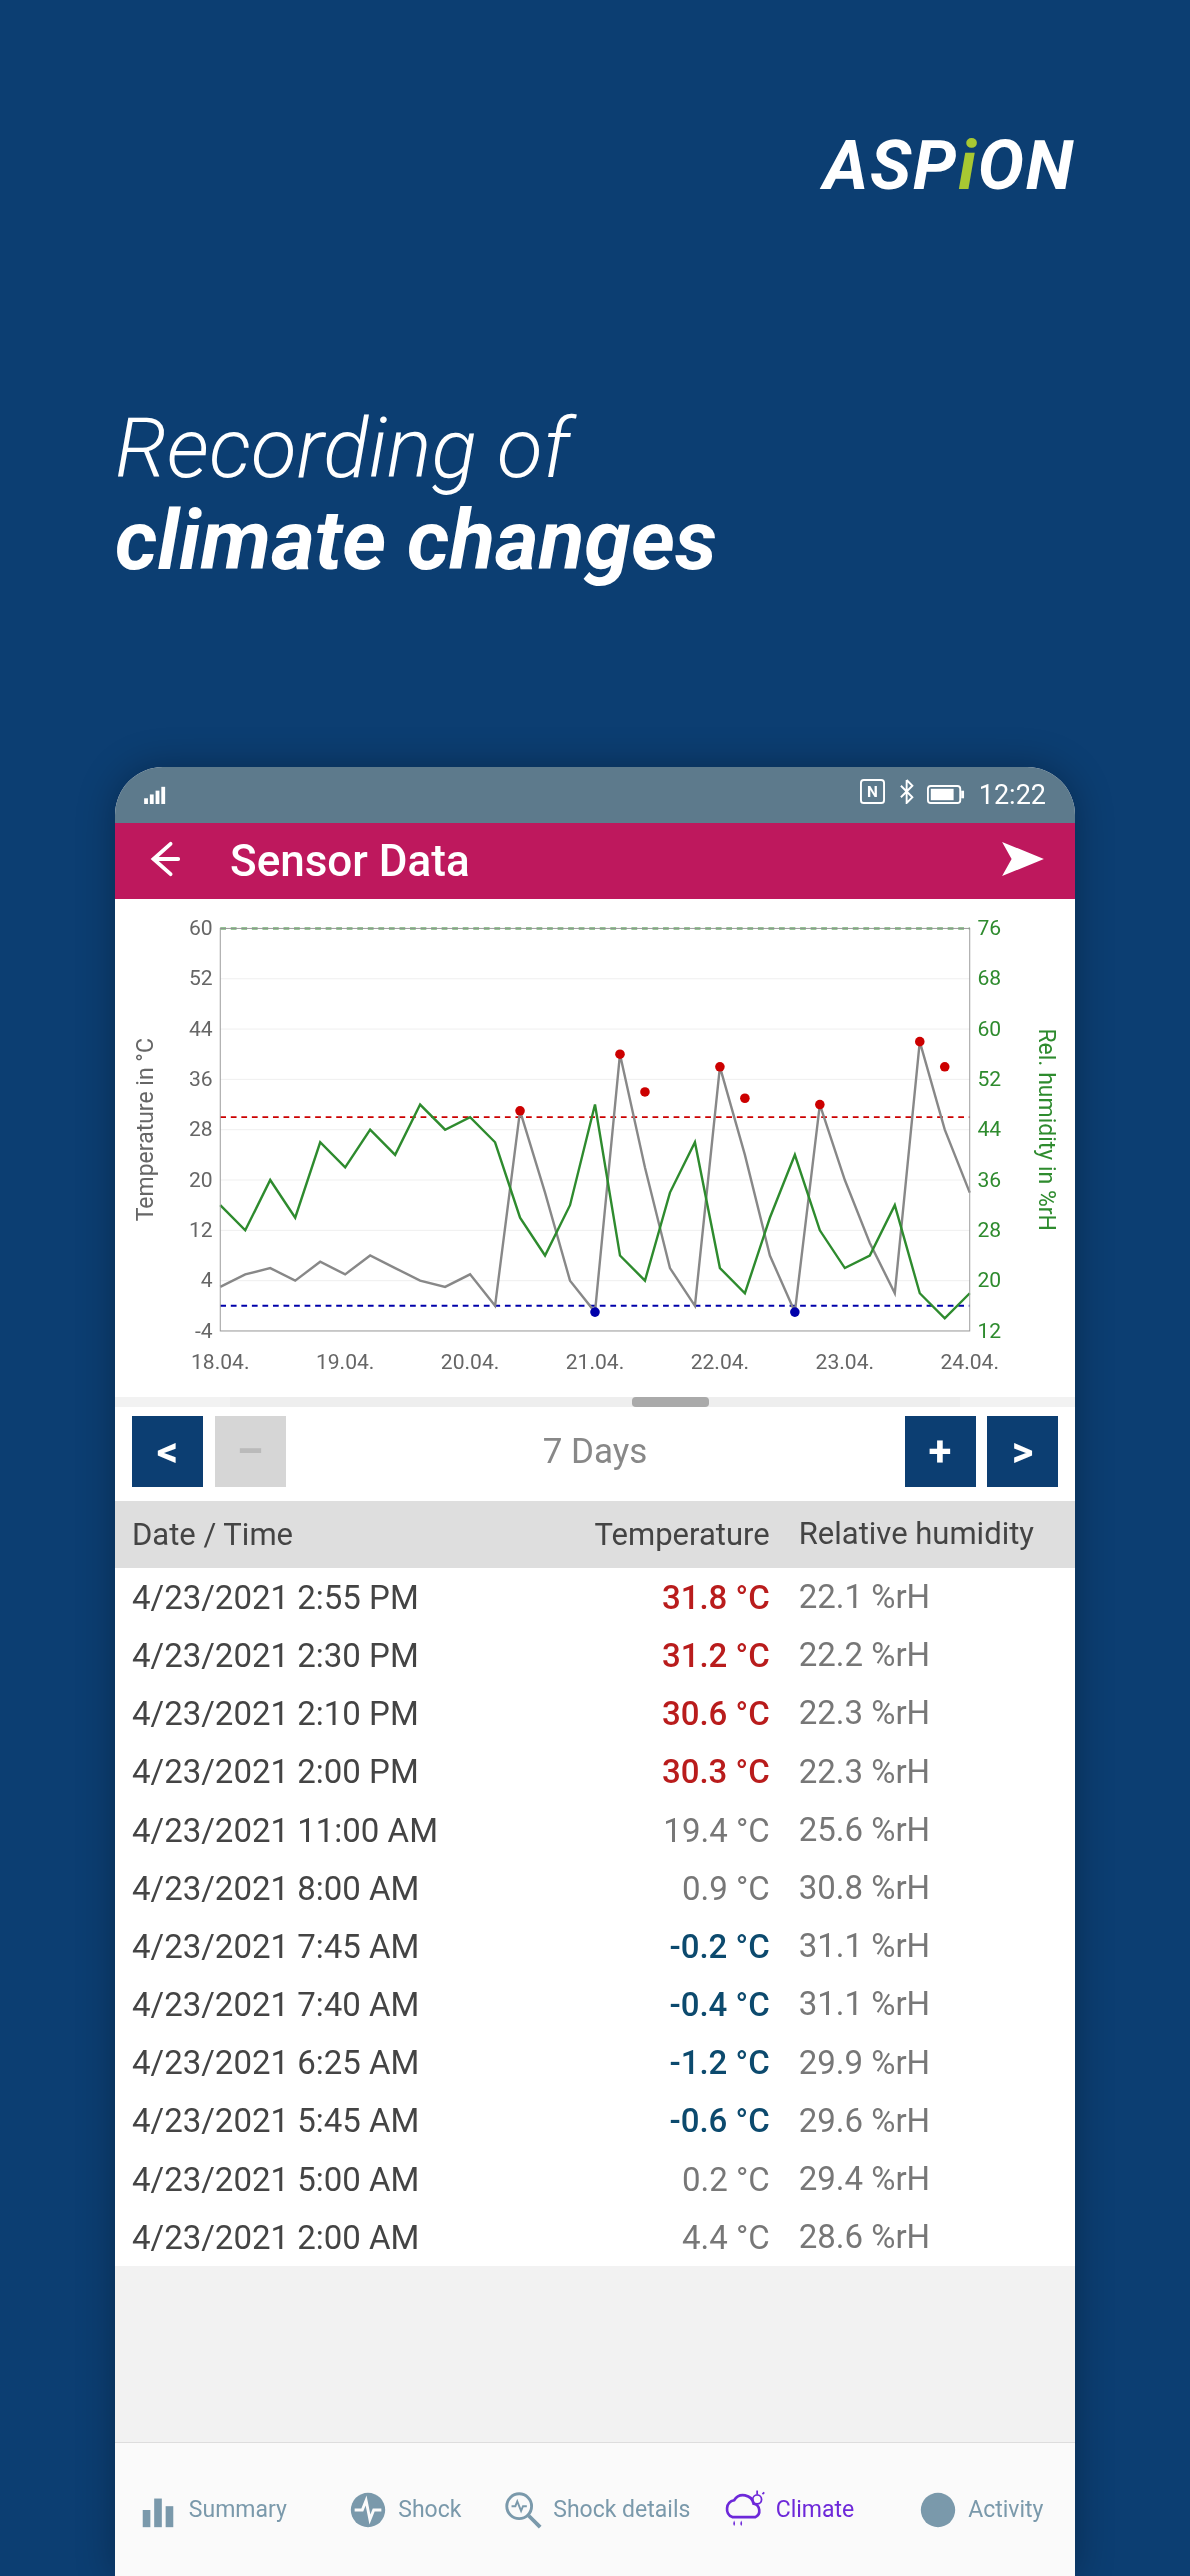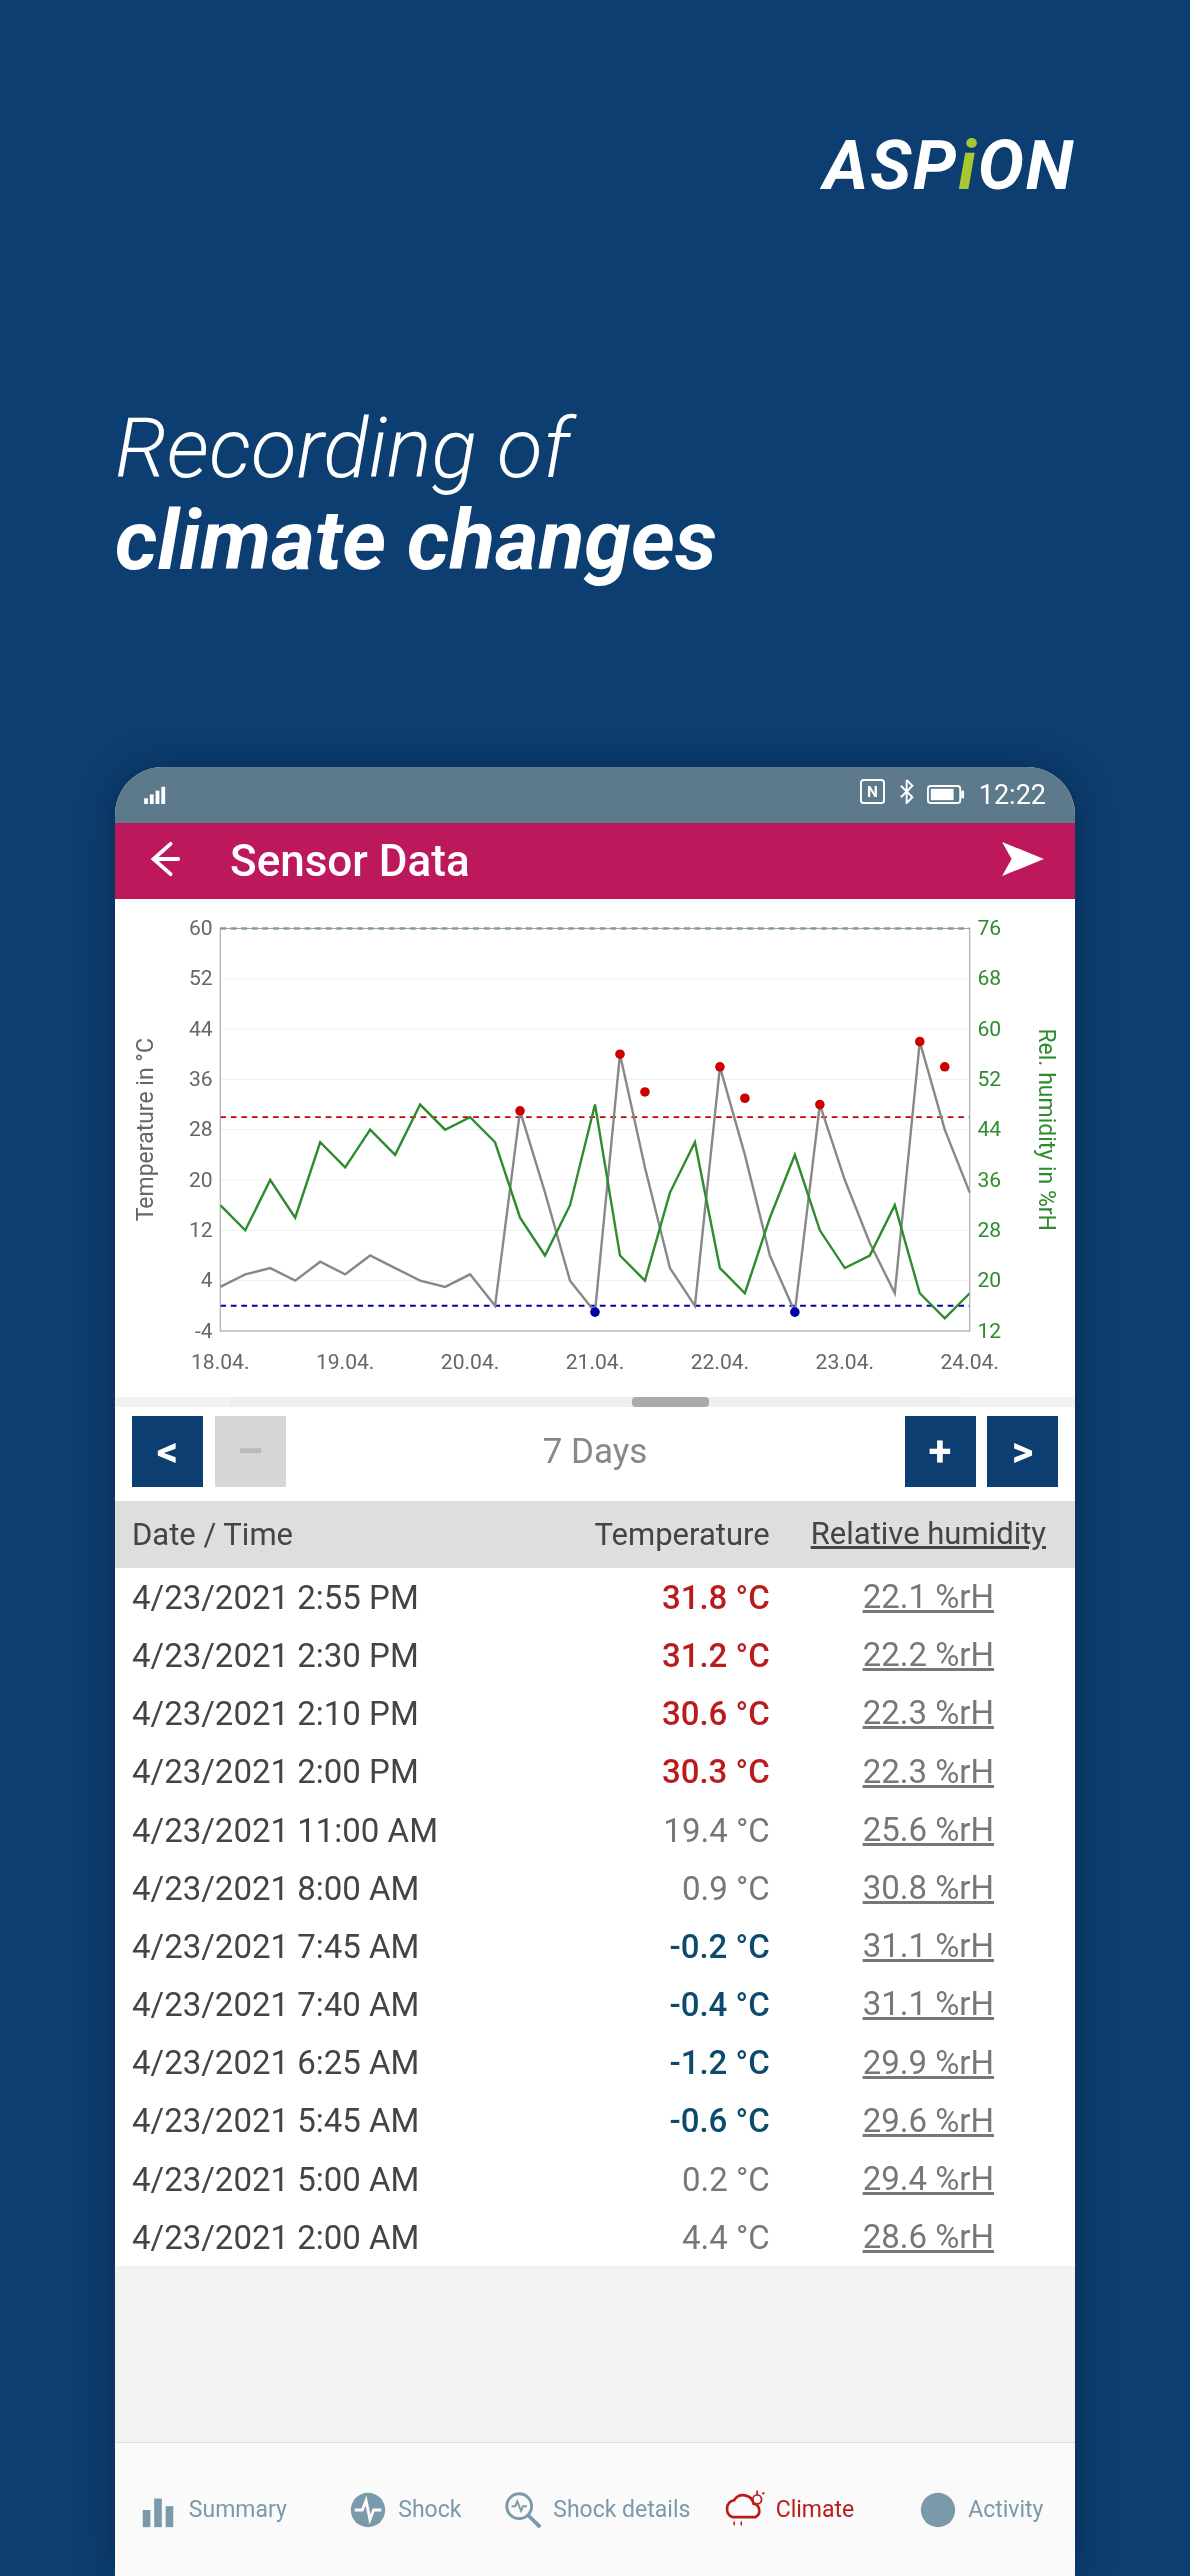--- a/index.html
+++ b/index.html
@@ -96,21 +96,21 @@
 .table-header {
   background: #dedede;
   display: flex;
   padding: 15.3px 17px;
   color: #444;
   font-size: 31px;
   align-items: center;
 }
 .col-dt { flex: 0 0 44%; }
 .col-temp { flex: 0 0 28%; text-align: right; padding-right: 29px; }
-.col-hum { flex: 0 0 28%; text-align: center; line-height: 1.1; text-decoration: underline; }
+.col-hum { flex: 0 0 28%; text-align: left; line-height: 1.1; }
 .table-body { background: #fff; }
 .trow {
   display: flex;
   padding: 9.6px 17px;
   font-size: 33px;
   color: #555;
   align-items: center;
 }
 .trow .col-dt { color: #444; }
 .temp-red { color: #b91c1c; font-weight: 500; }
@@ -130,21 +130,21 @@
 .nav-item {
   flex: 1;
   display: flex;
   flex-direction: row;
   align-items: center;
   justify-content: center;
   gap: 7.7px;
   color: #7a99ab;
   font-size: 23px;
 }
-.nav-item.active { color: #b91c1c; gap: 10px; }
+.nav-item.active { color: #6d28d9; gap: 10px; }
 .nav-icon { width: 46px; height: 46px; display: flex; align-items: center; justify-content: center; }
 .scrollbar-track {
   height: 9.6px;
   background: #eee;
   margin: 0 115px;
   position: relative;
 }
 .scrollbar-thumb {
   position: absolute;
   height: 9.6px;

